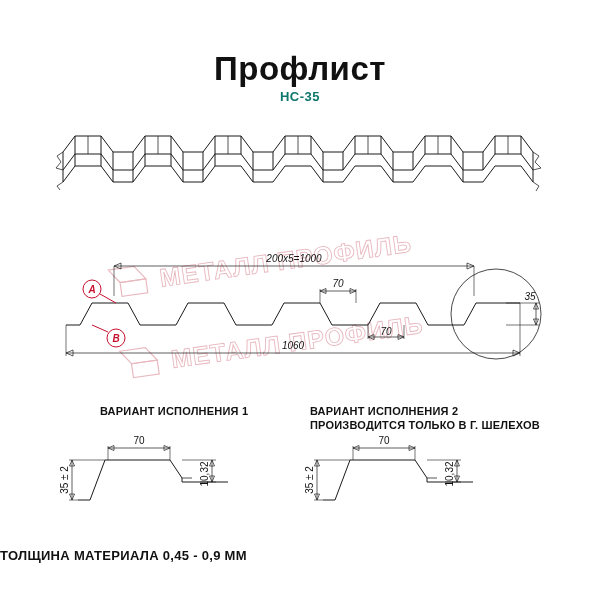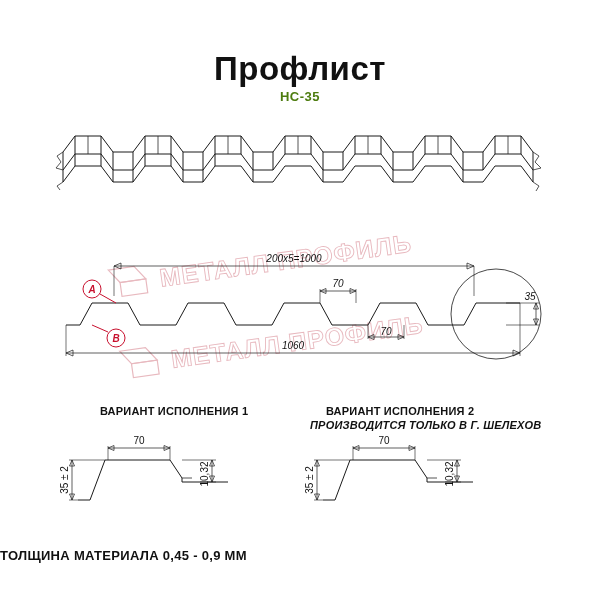--- a/index.html
+++ b/index.html
@@ -32,21 +32,21 @@
     color: #111;
   }
   .subtitle {
     position: absolute;
     top: 89px;
     left: 0;
     width: 600px;
     text-align: center;
     font-size: 13px;
     font-weight: bold;
-    color: #4d7c0f;
+    color: #0f766e;
     letter-spacing: 0.5px;
   }
   .iso-wrap {
     position: absolute;
     top: 118px;
     left: 55px;
     width: 490px;
     height: 95px;
   }
   .section-wrap {
@@ -68,31 +68,29 @@
     padding-left: 35px;
   }
   .variant2-label {
     position: absolute;
     top: 405px;
     left: 310px;
     font-size: 11px;
     font-weight: bold;
     color: #111;
     letter-spacing: 0.2px;
-    margin-left: 16px;
   }
   .variant2-label2 {
     position: absolute;
     top: 419px;
     left: 310px;
     font-size: 11px;
     font-weight: bold;
     color: #111;
     letter-spacing: 0.2px;
-    font-style: italic;
   }
   .detail1-wrap {
     position: absolute;
     top: 430px;
     left: 60px;
     width: 200px;
     height: 95px;
   }
   .detail2-wrap {
     position: absolute;

